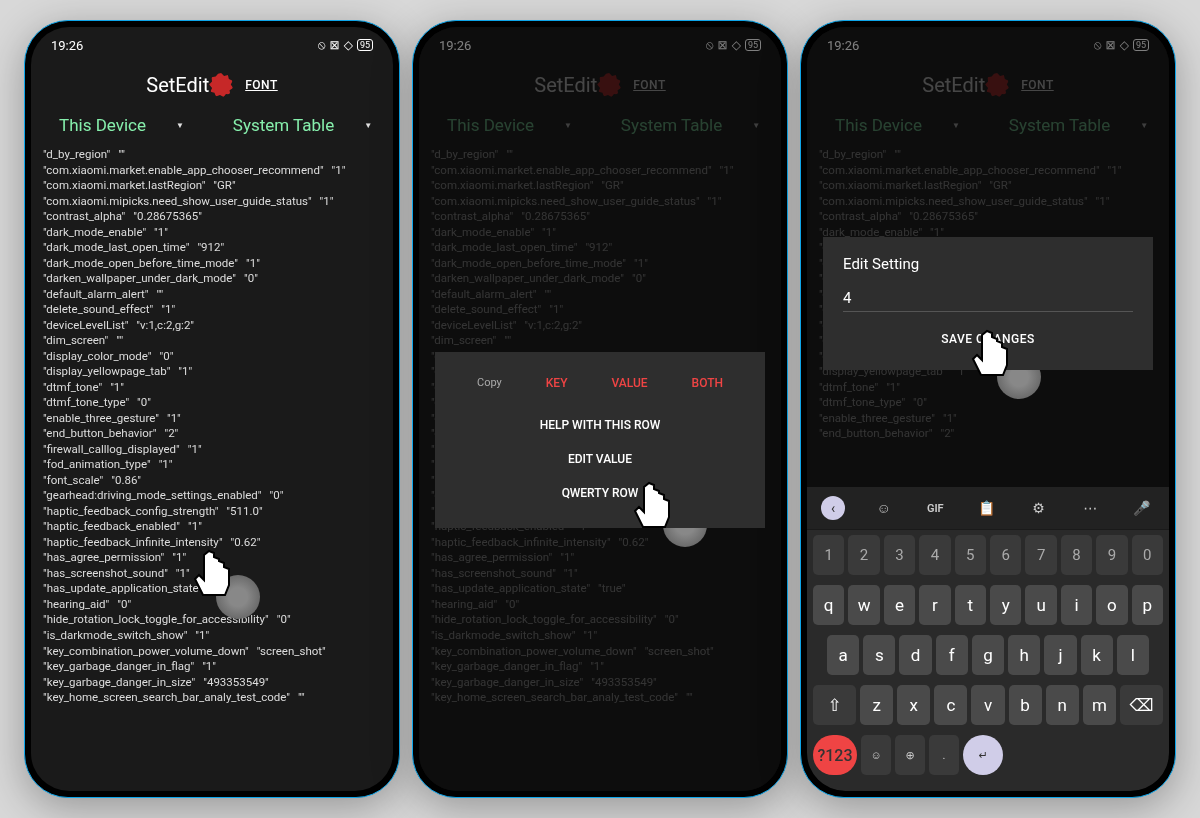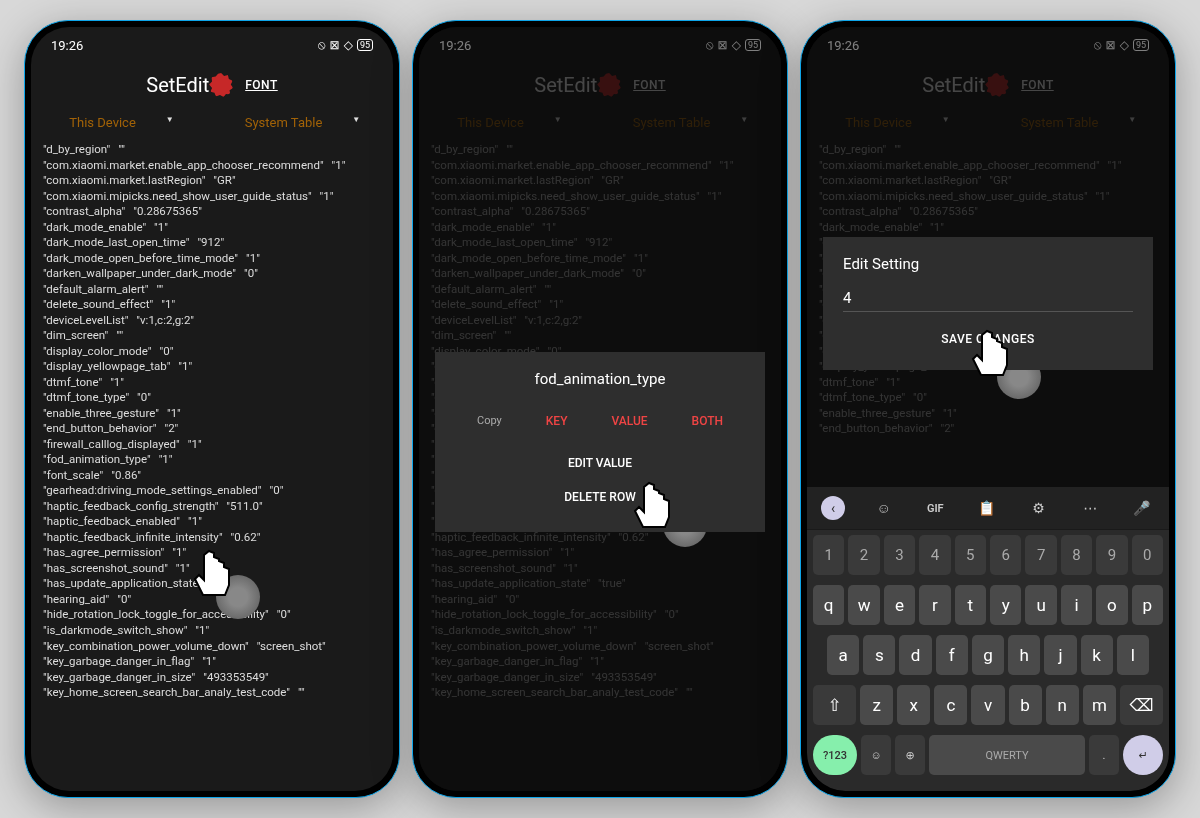--- a/index.html
+++ b/index.html
@@ -8,21 +8,21 @@
 .screen { width: 100%; height: 100%; background: #1a1a1a; border-radius: 38px; overflow: hidden; position: relative; }
 .statusbar { height: 36px; display: flex; justify-content: space-between; align-items: center; padding: 0 20px; color: #fff; font-size: 12px; font-weight: 400; }
 .status-left { font-size: 13px; }
 .status-right { display: flex; gap: 4px; align-items: center; font-size: 12px; }
 .app-header { display: flex; justify-content: center; align-items: center; padding: 10px 20px 18px 20px; }
 .app-title { color: #fff; font-size: 20px; font-weight: 400; }
 .header-right { display: flex; align-items: center; gap: 12px; }
 .badge-icon { width: 24px; height: 24px; background: #c62828; border-radius: 50%; position: relative; clip-path: polygon(50% 0%, 62% 12%, 78% 8%, 82% 25%, 98% 32%, 90% 48%, 100% 62%, 85% 72%, 88% 90%, 70% 88%, 60% 100%, 45% 92%, 28% 98%, 22% 82%, 5% 78%, 12% 62%, 0% 48%, 12% 35%, 10% 18%, 27% 15%, 38% 2%); }
 .font-btn { color: #fff; font-size: 12px; font-weight: 500; letter-spacing: 0.5px; cursor: pointer; text-decoration: underline; }
 .filters { display: flex; padding: 0 20px 12px 20px; gap: 40px; }
-.filter { color: #a16207; font-size: 13px; display: flex; align-items: flex-start; gap: 30px; cursor: pointer; flex: 1; justify-content: center; }
+.filter { color: #86efac; font-size: 17px; display: flex; align-items: center; gap: 30px; cursor: pointer; flex: 1; justify-content: center; }
 .filter::after { content: '▼'; font-size: 8px; color: #e0e0e0; }
 .list { padding: 0 12px; color: #ccc; font-size: 11.5px; line-height: 1.35; overflow: hidden; }
 .row { padding: 0; display: block; }
 .row .key { color: #ddd; }
 .row .val { color: #ddd; margin-left: 8px; }
 .dimmed { position: absolute; inset: 0; background: rgba(0,0,0,0.5); pointer-events: none; }
 .dialog { position: absolute; left: 16px; right: 16px; background: #2e2e2e; border-radius: 0; color: #fff; z-index: 10; }
 .dialog-context { top: 325px; padding: 18px 0; }
 .dialog-title { text-align: center; font-size: 15px; font-weight: 400; margin-bottom: 20px; }
 .dialog-row { display: flex; justify-content: space-around; padding: 6px 20px 18px 20px; font-size: 12px; }
@@ -37,21 +37,21 @@
 .kb-toolbar { display: flex; justify-content: space-between; align-items: center; padding: 8px 14px; border-bottom: 1px solid #1a1a1a; background: #222; }
 .kb-tool { width: 26px; height: 26px; display: flex; align-items: center; justify-content: center; color: #ccc; font-size: 14px; cursor: pointer; }
 .kb-back { background: #d0cde8; border-radius: 50%; color: #333; width: 24px; height: 24px; }
 .kb-numrow, .kb-row { display: flex; gap: 4px; padding: 5px 6px; justify-content: center; }
 .kb-key { flex: 1; height: 40px; background: #4a4a4a; border-radius: 5px; display: flex; align-items: center; justify-content: center; color: #fff; font-size: 17px; cursor: pointer; max-width: 34px; }
 .kb-numrow .kb-key { background: #3a3a3a; color: #aaa; font-size: 15px; }
 .kb-row3 { padding-left: 20px; padding-right: 20px; }
 .kb-shift, .kb-del { background: #3a3a3a; max-width: 46px; flex: 1.3; }
 .kb-bottom { display: flex; gap: 4px; padding: 5px 6px 16px 6px; align-items: center; }
 .kb-special { height: 40px; background: #3a3a3a; border-radius: 5px; display: flex; align-items: center; justify-content: center; color: #ccc; font-size: 11px; cursor: pointer; }
-.kb-123 { width: 44px; background: #86efac; color: #333; border-radius: 20px; font-size: 11px; font-weight: 500; }
+.kb-123 { width: 44px; background: #ef4444; color: #333; border-radius: 20px; font-size: 16px; font-weight: 500; }
 .kb-space { flex: 1; background: #4a4a4a; border-radius: 5px; color: #aaa; font-size: 11px; }
 .kb-enter { width: 40px; background: #d0cde8; border-radius: 50%; color: #333; height: 40px; }
 .cursor-icon { position: absolute; width: 50px; height: 60px; z-index: 20; pointer-events: none; }
 .cursor-icon svg { width: 100%; height: 100%; }
 .avatar-bg { position: absolute; width: 44px; height: 44px; border-radius: 50%; background: radial-gradient(circle, #888 30%, #555 100%); z-index: 5; }
 </style>
 </head>
 <body>
 
 <div class="phone">
@@ -187,29 +187,29 @@
         <div class="row"><span class="key">"hide_rotation_lock_toggle_for_accessibility"</span><span class="val">"0"</span></div>
         <div class="row"><span class="key">"is_darkmode_switch_show"</span><span class="val">"1"</span></div>
         <div class="row"><span class="key">"key_combination_power_volume_down"</span><span class="val">"screen_shot"</span></div>
         <div class="row"><span class="key">"key_garbage_danger_in_flag"</span><span class="val">"1"</span></div>
         <div class="row"><span class="key">"key_garbage_danger_in_size"</span><span class="val">"493353549"</span></div>
         <div class="row"><span class="key">"key_home_screen_search_bar_analy_test_code"</span><span class="val">""</span></div>
       </div>
     <div class="dimmed"></div>
     <div class="avatar-bg" style="top:476px; left:244px;"></div>
     <div class="dialog dialog-context">
-      <div class="dialog-title">fod_animation_type</div>
       <div class="dialog-row">
         <span class="dialog-copy">Copy</span>
         <span class="dialog-opt">KEY</span>
         <span class="dialog-opt">VALUE</span>
         <span class="dialog-opt">BOTH</span>
       </div>
+      <div class="dialog-action">HELP WITH THIS ROW</div>
       <div class="dialog-action">EDIT VALUE</div>
-      <div class="dialog-action">DELETE ROW</div>
+      <div class="dialog-action">QWERTY ROW</div>
     </div>
     <div class="cursor-icon" style="top:450px; left:210px;">
       <svg viewBox="0 0 50 60">
           <path d="M15 10 L15 35 L10 30 L6 34 L14 50 L36 50 L40 40 L40 24 L35 22 L35 18 L30 16 L30 14 L25 12 L25 8 L20 6 L15 10 Z" fill="#fff" stroke="#000" stroke-width="2"></path>
         </svg>
     </div>
   </div>
 </div>
 
 <div class="phone">
@@ -318,19 +318,18 @@
         </div>
       <div class="kb-row">
         <div class="kb-key kb-shift">⇧</div>
         <div id="kbr3" style="display:contents"><div class="kb-key">z</div><div class="kb-key">x</div><div class="kb-key">c</div><div class="kb-key">v</div><div class="kb-key">b</div><div class="kb-key">n</div><div class="kb-key">m</div></div>
         <div class="kb-key kb-del">⌫</div>
       </div>
       <div class="kb-bottom">
         <div class="kb-special kb-123">?123</div>
         <div class="kb-special" style="width:30px">☺</div>
         <div class="kb-special" style="width:30px">⊕</div>
-        <div class="kb-special kb-space">QWERTY</div>
         <div class="kb-special" style="width:30px">.</div>
         <div class="kb-special kb-enter">↵</div>
       </div>
     </div>
   </div>
 </div>
 
 </body></html>

